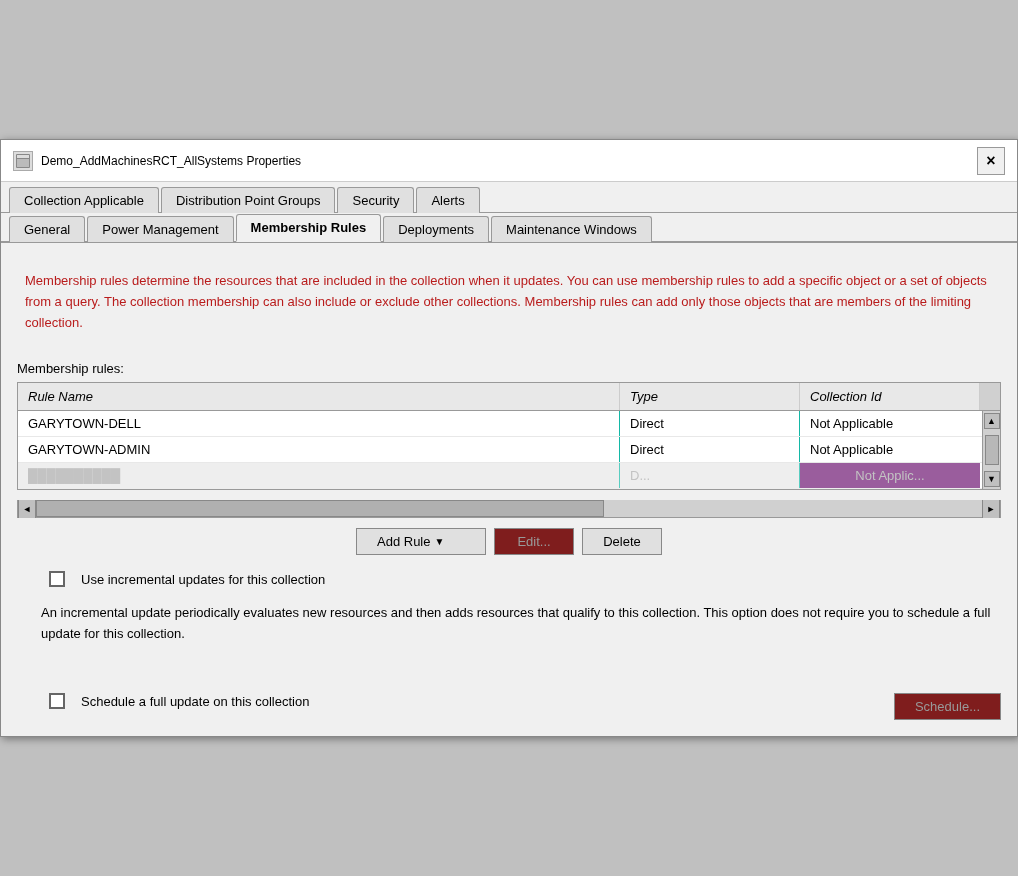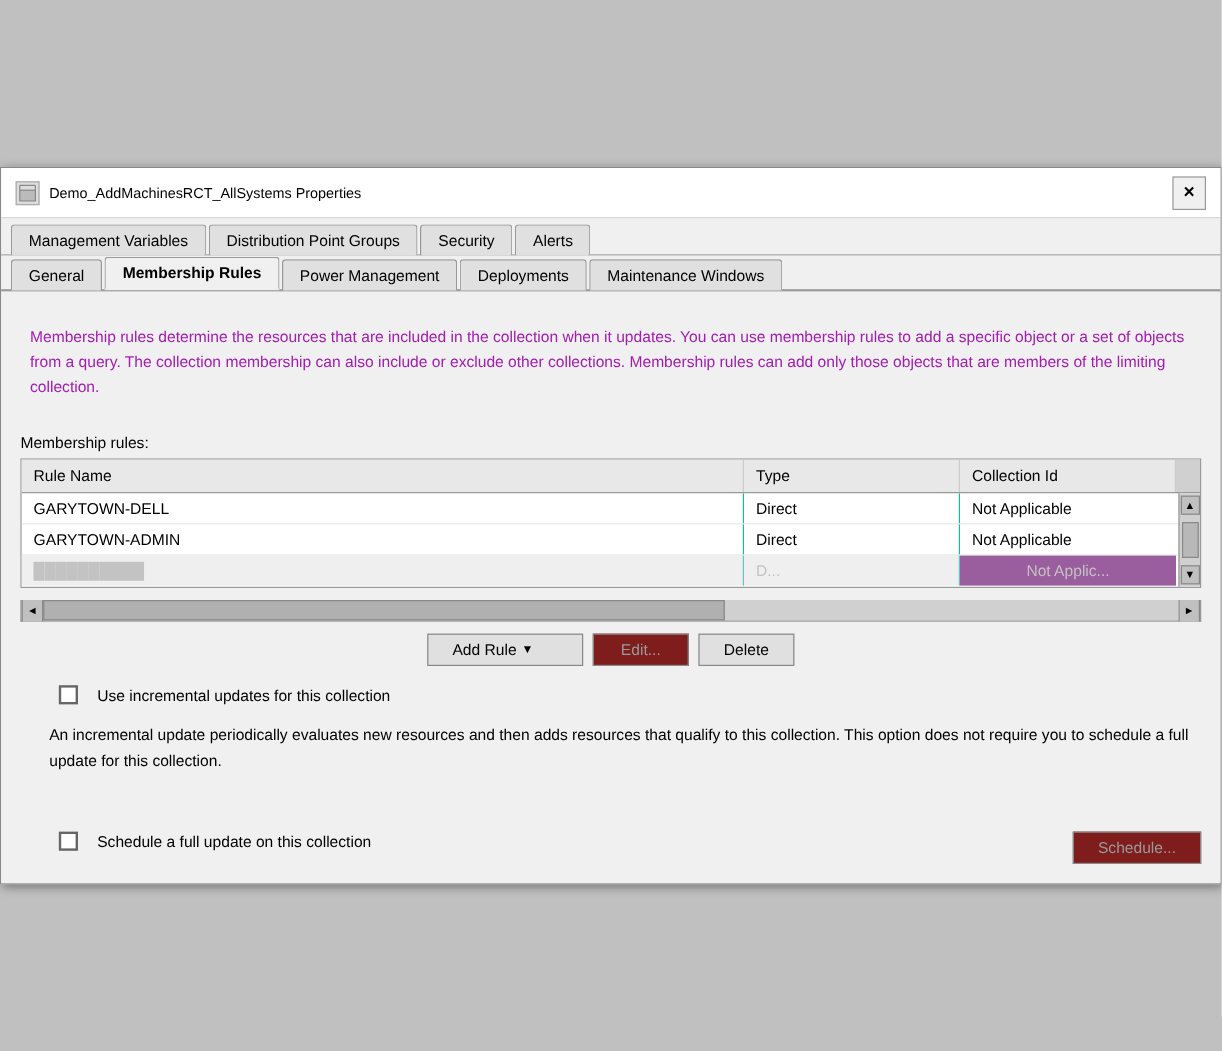--- a/index.html
+++ b/index.html
@@ -111,41 +111,42 @@
     .content {
       padding: 16px;
       background: #f0f0f0;
     }
 
     .description-box {
       background: #f0f0f0;
       padding: 12px 8px;
       margin-bottom: 16px;
       line-height: 1.6;
-      color: #a21caf;
+      color: #b91c1c;
     }
 
     .membership-rules-label {
       font-weight: normal;
       margin-bottom: 6px;
       color: #000;
     }
 
     .table-container {
       border: 1px solid #999;
       background: #fff;
       overflow: hidden;
       margin-bottom: 10px;
     }
 
     .table-header {
       display: grid;
       grid-template-columns: 1fr 180px 180px 20px;
       background: #e8e8e8;
       border-bottom: 1px solid #999;
+      font-style: italic;
     }
 
     .table-header-cell {
       padding: 6px 10px;
       border-right: 1px solid #ccc;
       font-weight: normal;
       color: #000;
     }
 
     .table-header-cell:last-child {
@@ -302,30 +303,30 @@
           <rect x="2" y="2" width="12" height="3" fill="#ddd"></rect>
           <rect x="2" y="6" width="12" height="8" fill="#bbb"></rect>
         </svg>
       </div>
       <span class="title-text">Demo_AddMachinesRCT_AllSystems Properties</span>
     </div>
     <button class="close-btn">×</button>
   </div>
 
   <div class="tabs-row1">
-    <div class="tab">Management Variables</div>
+    <div class="tab">Collection Applicable</div>
     <div class="tab">Distribution Point Groups</div>
     <div class="tab">Security</div>
     <div class="tab">Alerts</div>
   </div>
 
   <div class="tabs-row2">
     <div class="tab">General</div>
+    <div class="tab">Power Management</div>
     <div class="tab active">Membership Rules</div>
-    <div class="tab">Power Management</div>
     <div class="tab">Deployments</div>
     <div class="tab">Maintenance Windows</div>
   </div>
 
   <div class="content">
 
     <div class="description-box">
       <span>Membership rules determine the resources that are included in the collection when it updates. You can use membership rules to add a specific object or a set of objects from a query. The collection membership can also include or exclude other collections. Membership rules can add only those objects that are members of the limiting collection.</span>
     </div>
 

